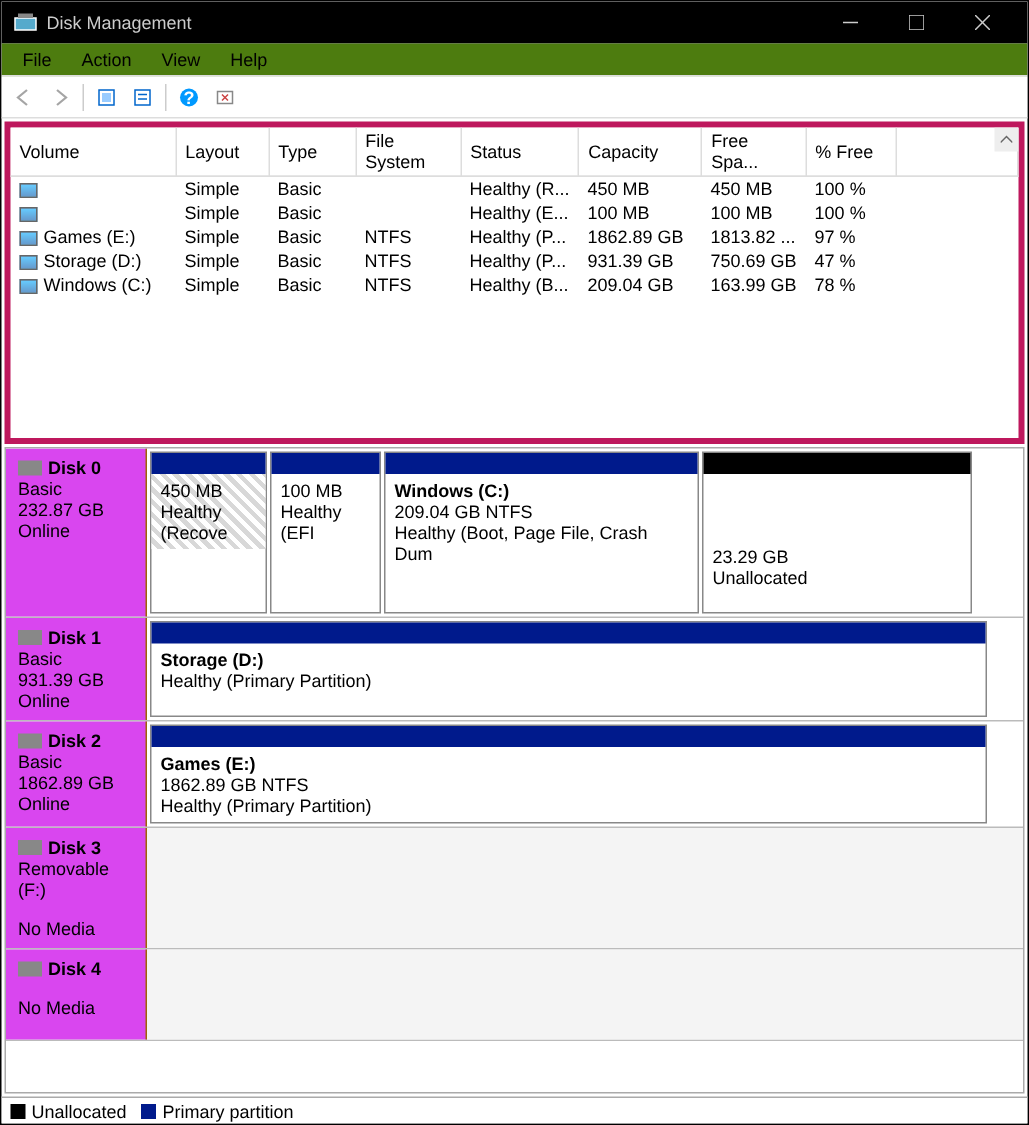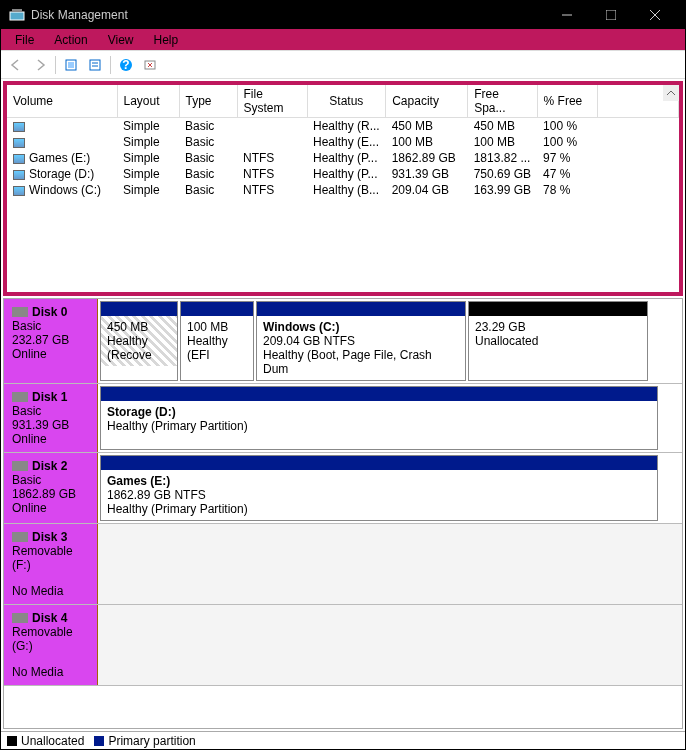--- a/index.html
+++ b/index.html
@@ -2,21 +2,21 @@
 <html><head>
 <meta charset="utf-8">
 <style>
 * { box-sizing: border-box; margin: 0; padding: 0; font-family: "Segoe UI", Tahoma, sans-serif; font-size: 12px; }
 body { background: #fff; width: 686px; height: 750px; overflow: hidden; border: 1px solid #000; position: relative; }
 .titlebar { background: #000; color: #fff; height: 28px; display: flex; align-items: center; padding: 0 8px; }
 .titlebar .app-icon { width: 16px; height: 16px; margin-right: 6px; }
 .titlebar .title { flex: 1; font-size: 12px; color: #ccc; }
 .winbtns { display: flex; gap: 0; }
 .winbtn { width: 44px; height: 28px; display: flex; align-items: center; justify-content: center; color: #ccc; }
-.menubar { height: 22px; display: flex; align-items: center; padding: 0 4px; background: #be185d; border-bottom: 1px solid #ddd; }
+.menubar { height: 22px; display: flex; align-items: center; padding: 0 4px; background: #4d7c0f; border-bottom: 1px solid #ddd; }
 .menuitem { padding: 2px 10px; }
 .toolbar { height: 28px; display: flex; align-items: center; padding: 0 4px; gap: 2px; border-bottom: 1px solid #ddd; background: #fff; }
 .toolbtn { width: 22px; height: 22px; display: flex; align-items: center; justify-content: center; border: 1px solid transparent; }
 .toolbtn.disabled { opacity: 0.35; }
 .toolsep { width: 1px; height: 18px; background: #ccc; margin: 0 2px; }
 .content { position: absolute; top: 78px; bottom: 18px; left: 0; right: 0; display: flex; flex-direction: column; }
 .top-pane { flex: 0 0 215px; border: 4px solid #be185d; margin: 2px; position: relative; overflow: hidden; }
 table.vol { width: 100%; border-collapse: collapse; }
 table.vol th { text-align: left; font-weight: normal; padding: 2px 6px; border-right: 1px solid #ddd; border-bottom: 1px solid #ddd; background: #fff; font-size: 12px; }
 table.vol td { padding: 1px 6px; font-size: 12px; white-space: nowrap; overflow: hidden; }
@@ -120,21 +120,21 @@
 
 <div class="content">
   <div class="top-pane">
     <table class="vol">
       <thead>
           <tr id="vol-headers">
             <th style="width: 110px;">Volume</th>
             <th style="width: 62px;">Layout</th>
             <th style="width: 58px;">Type</th>
             <th style="width: 70px;">File System</th>
-            <th style="width: 66px; text-align: center;">Status</th>
+            <th style="width: 66px;">Status</th>
             <th style="width: 82px;">Capacity</th>
             <th style="width: 60px;">Free Spa...</th>
             <th style="width: 60px;">% Free</th>
             <th></th>
           </tr>
         </thead>
       <tbody id="vol-body">
           <tr>
             <td><span class="vol-icon"></span></td>
             <td>Simple</td>
@@ -226,21 +226,21 @@
               <div class="part-wrap" style="width: 210px;">
                 <div class="bar blue"></div>
                 <div class="part" style="border: none;">
                   <div class="pname">Windows  (C:)</div>
                   <div>209.04 GB NTFS</div>
                   <div>Healthy (Boot, Page File, Crash Dum</div>
                 </div>
               </div>
               <div class="part-wrap" style="width: 180px;">
                 <div class="bar black"></div>
-                <div class="part" style="border: none;">
+                <div class="part" style="border: none; margin-top: 44px;">
                   <div>23.29 GB</div>
                   <div>Unallocated</div>
                 </div>
               </div>
             </div>
           </div>
         </div>
         <div class="disk-row">
           <div class="disk-label">
             <div class="dname"><span class="disk-icon"></span>Disk 1</div>
@@ -284,21 +284,20 @@
           <div class="disk-label">
             <div class="dname"><span class="disk-icon"></span>Disk 3</div>
             <div>Removable (F:)</div>
             <div style="margin-top:12px">No Media</div>
           </div>
           <div class="empty-parts"></div>
         </div>
         <div class="disk-row">
           <div class="disk-label">
             <div class="dname"><span class="disk-icon"></span>Disk 4</div>
-            <div>Removable (G:)</div>
             <div style="margin-top:12px">No Media</div>
           </div>
           <div class="empty-parts"></div>
         </div>
       </div>
   </div>
 </div>
 
 <div class="legend">
   <span class="lg-sq" style="background:#000"></span>

